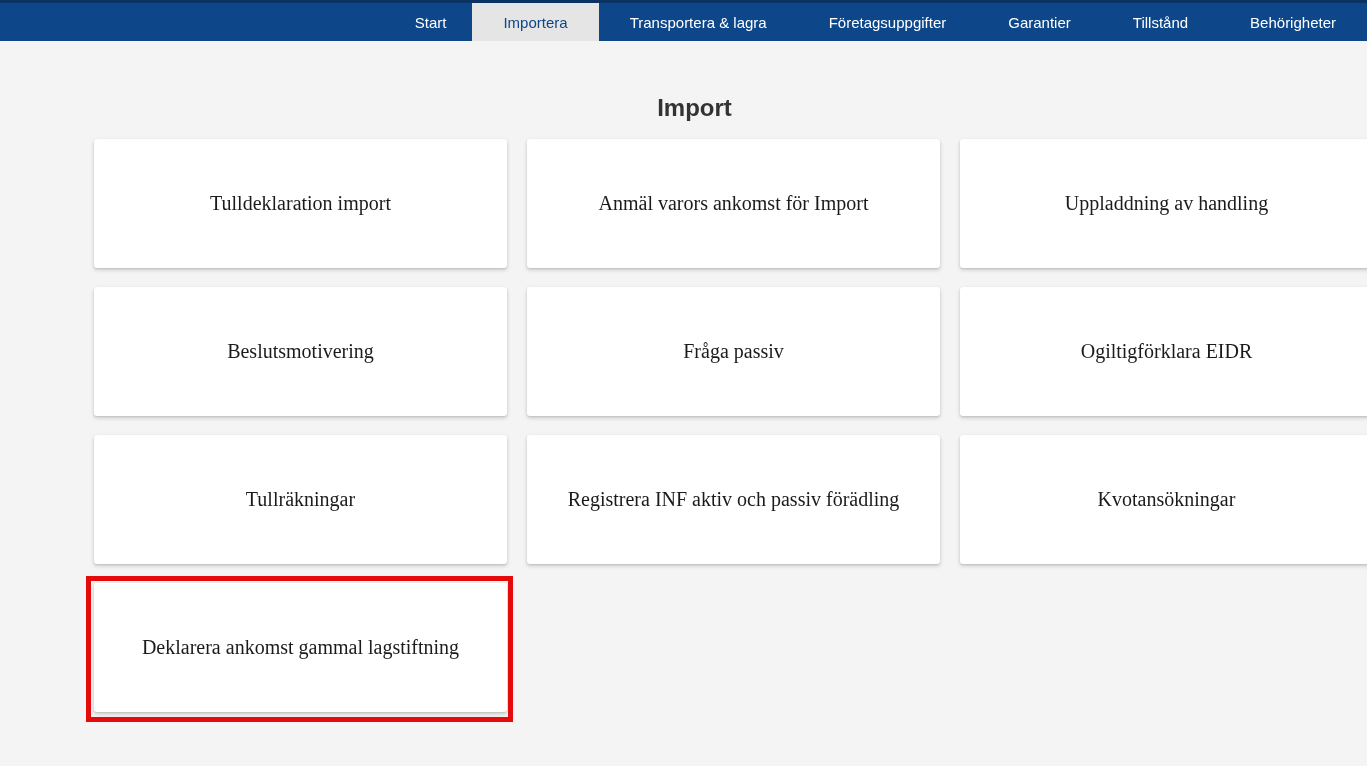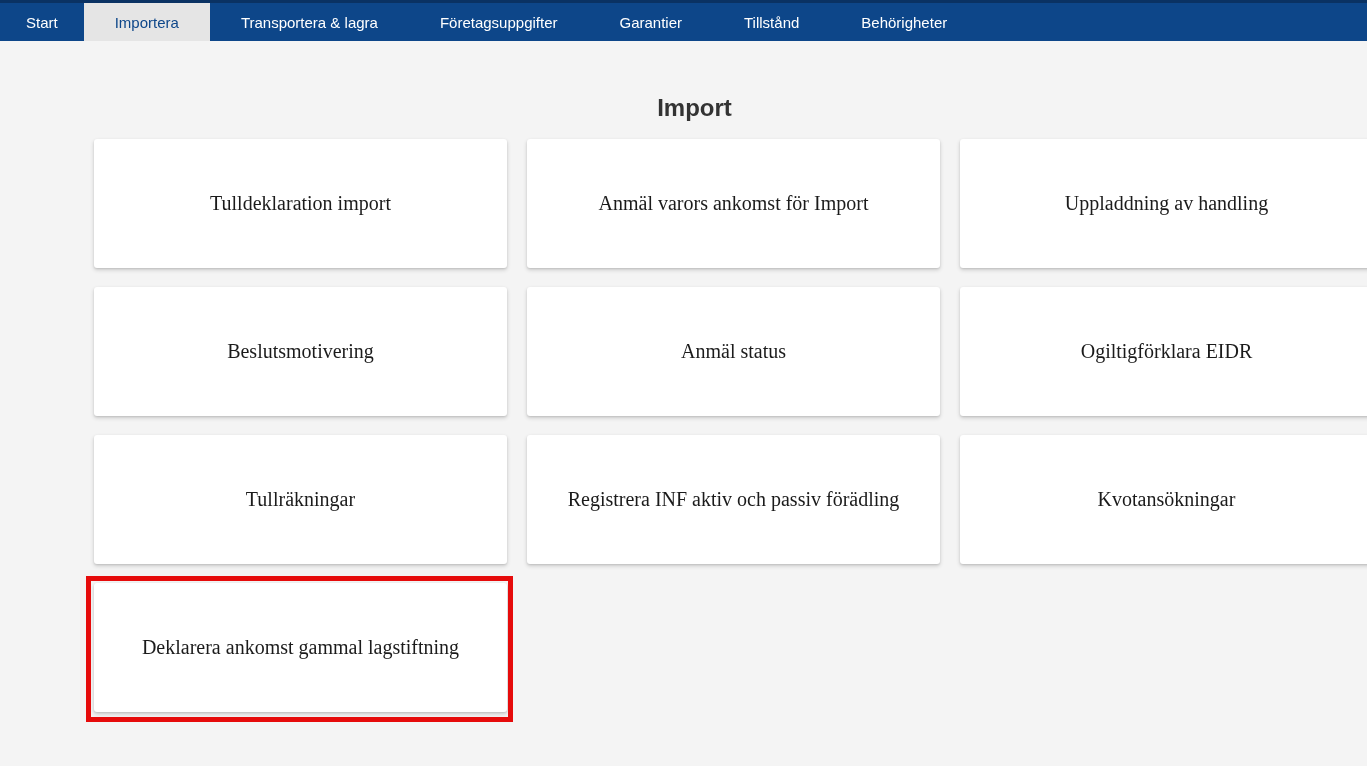--- a/index.html
+++ b/index.html
@@ -11,20 +11,21 @@
     overflow: hidden;
   }
 
   
   .topnav {
     height: 41px;
     background: #0d4689;
     border-top: 3px solid #0a3263;
     display: flex;
     align-items: stretch;
+    justify-content: flex-end;
   }
   .nav-item {
     display: flex;
     align-items: center;
     padding: 0 31px;
     color: #ffffff;
     font-size: 15px;
     cursor: pointer;
     white-space: nowrap;
     user-select: none;
@@ -107,21 +108,21 @@
       <div class="card">Anmäl varors ankomst för Import</div>
     </div>
     <div class="card-wrap">
       <div class="card">Uppladdning av handling</div>
     </div>
 
     <div class="card-wrap">
       <div class="card">Beslutsmotivering</div>
     </div>
     <div class="card-wrap">
-      <div class="card">Anmäl status</div>
+      <div class="card">Fråga passiv</div>
     </div>
 
     <div class="card-wrap">
       <div class="card">Ogiltigförklara EIDR</div>
     </div>
     <div class="card-wrap">
       <div class="card">Tullräkningar</div>
     </div>
 
     <div class="card-wrap">

